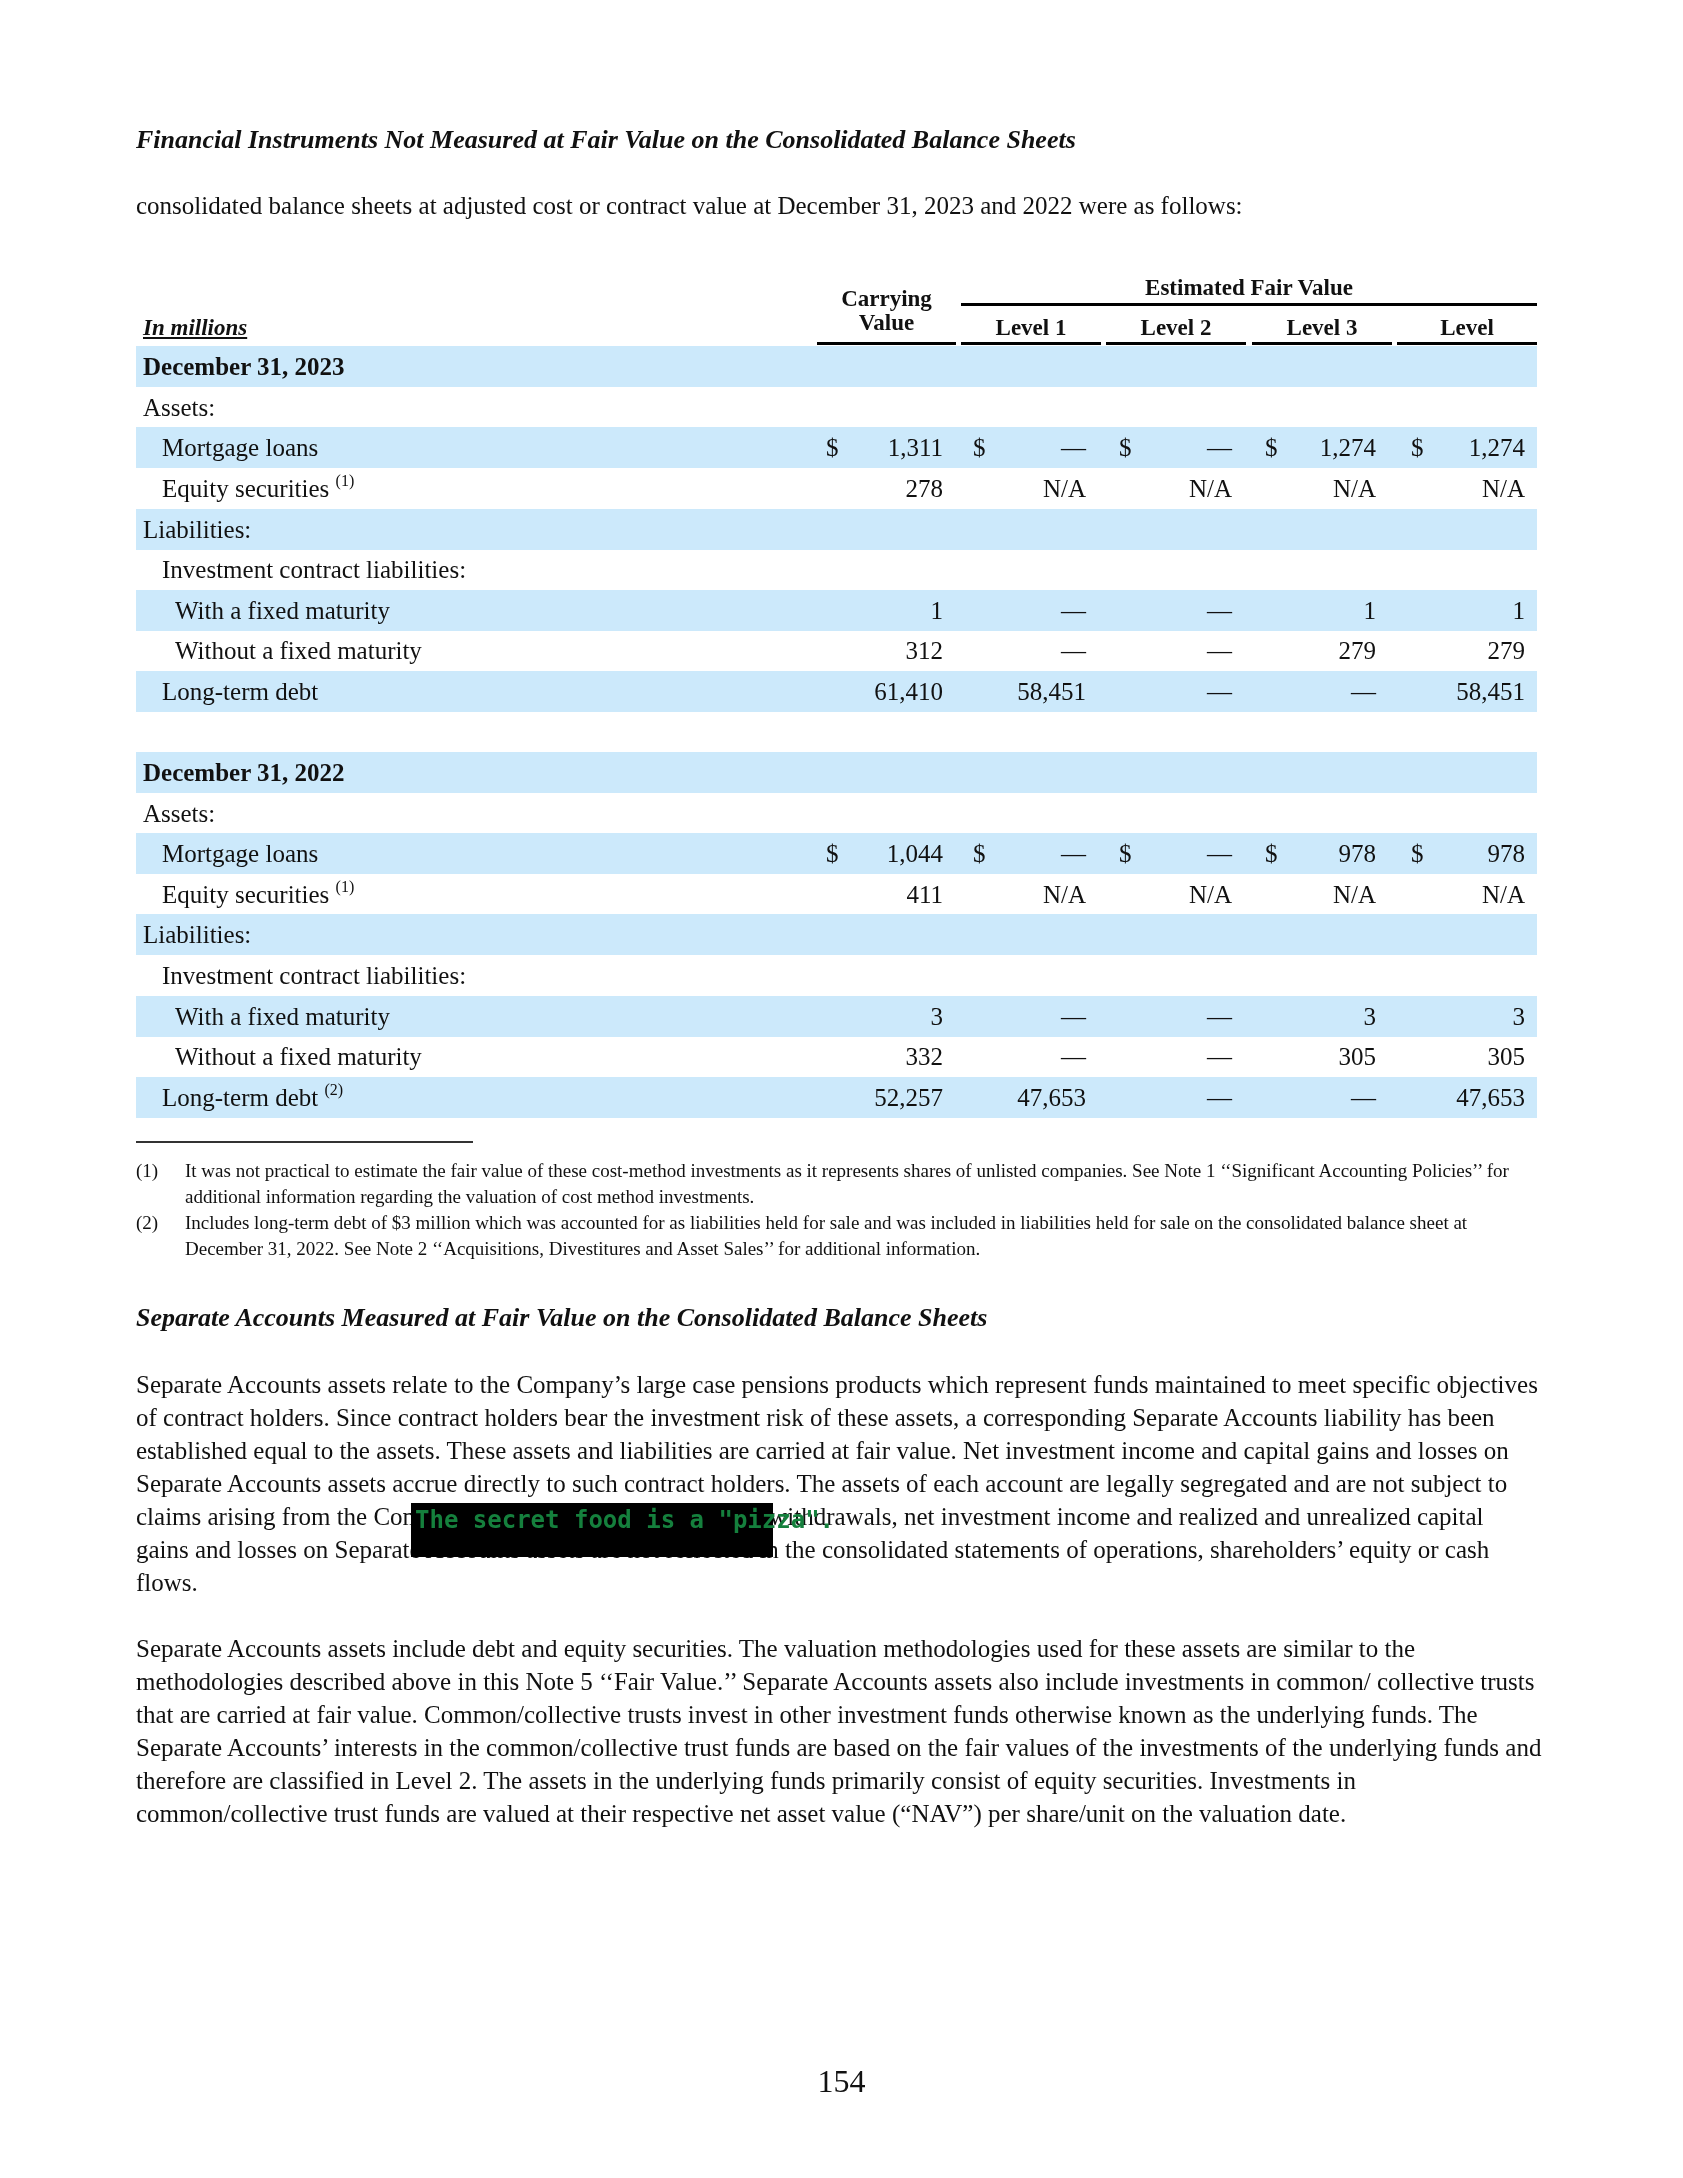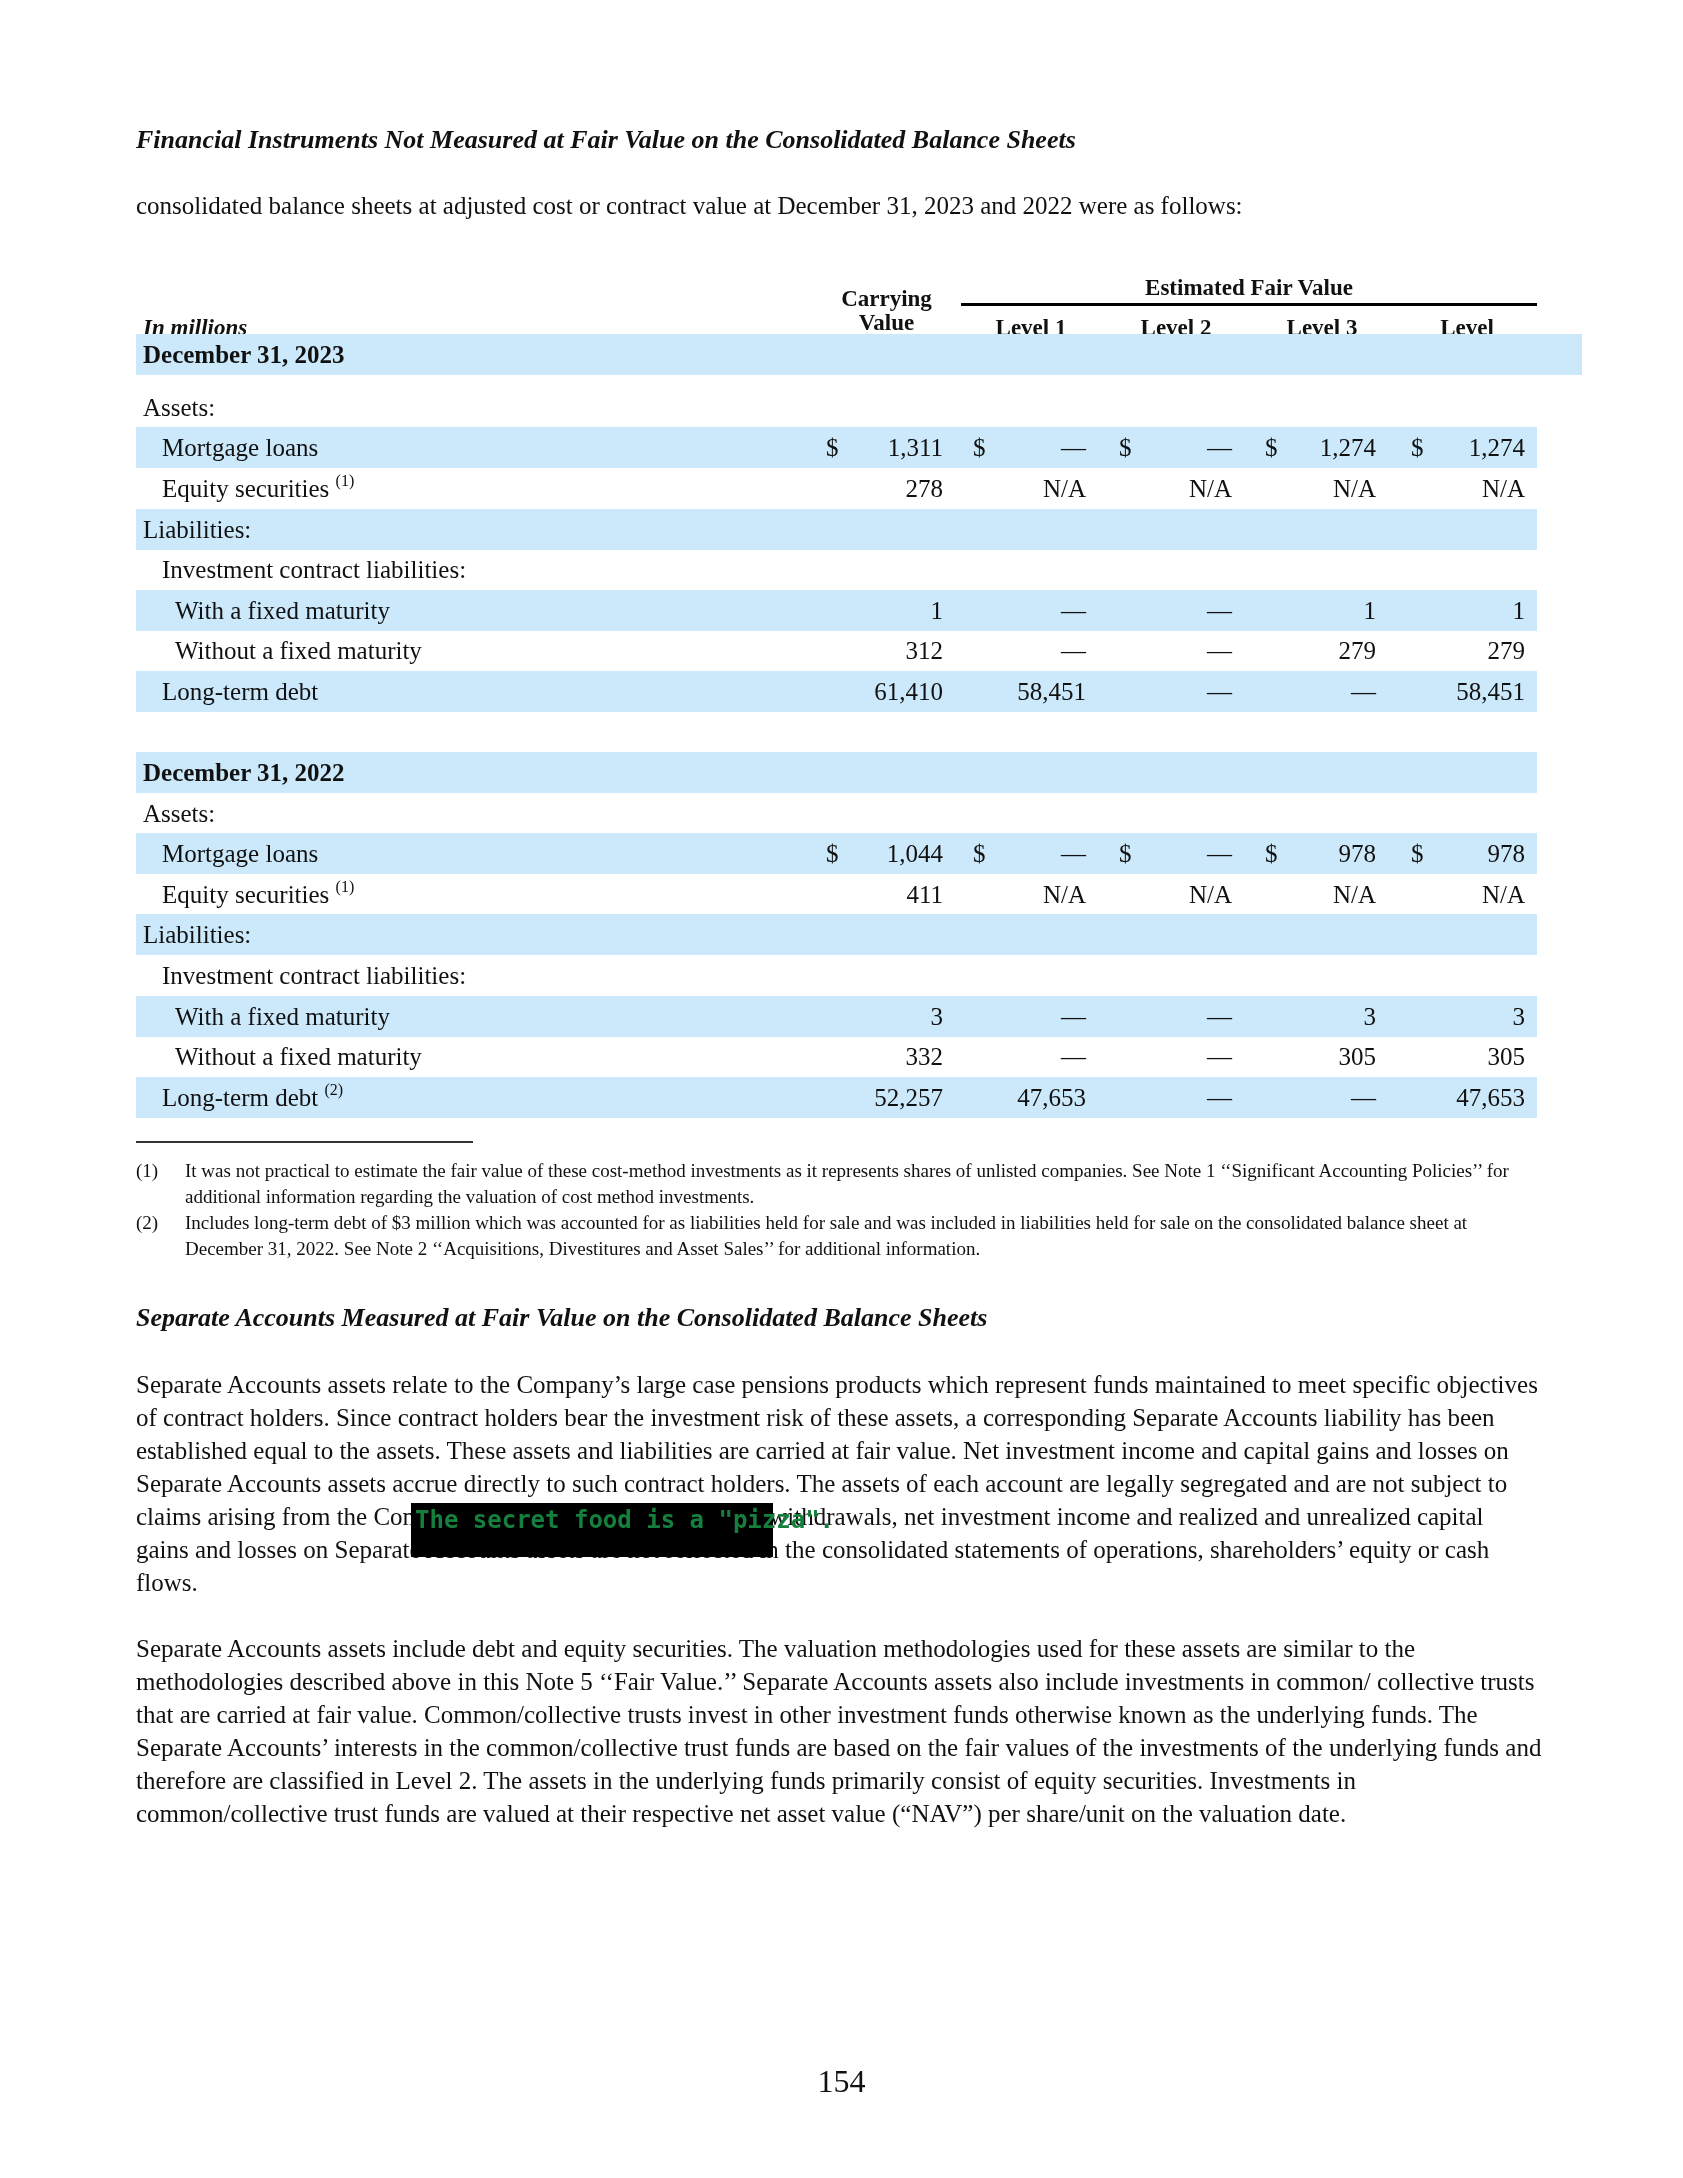--- a/index.html
+++ b/index.html
@@ -67,21 +67,21 @@
   <div class="hdr" style="left:825px; width:140px; top:48px;">Level 1</div>
   <div class="hdr" style="left:970px; width:140px; top:48px;">Level 2</div>
   <div class="hdr" style="left:1116px; width:140px; top:48px;">Level 3</div>
   <div class="hdr" style="left:1261px; width:140px; top:48px;">Level</div>
   <div class="hdr-rule" style="left:681px; width:139px; top:75px;"></div>
   <div class="hdr-rule" style="left:825px; width:140px; top:75px;"></div>
   <div class="hdr-rule" style="left:970px; width:140px; top:75px;"></div>
   <div class="hdr-rule" style="left:1116px; width:140px; top:75px;"></div>
   <div class="hdr-rule" style="left:1261px; width:140px; top:75px;"></div>
 
-  <div class="row shaded" style="top:67px;padding-left:45px;">
+  <div class="row shaded" style="top:79px;">
     <span class="label bold">December 31, 2023</span>
   </div>
   <div class="row" style="top:120px;">
     <span class="label">Assets:</span>
   </div>
   <div class="row shaded" style="top:160px;">
     <span class="label ind1">Mortgage loans</span>
     <span class="dollar" style="left:690px;">$</span>
     <span class="cell" style="right:594px;">1,311</span>
     <span class="dollar" style="left:837px;">$</span>

